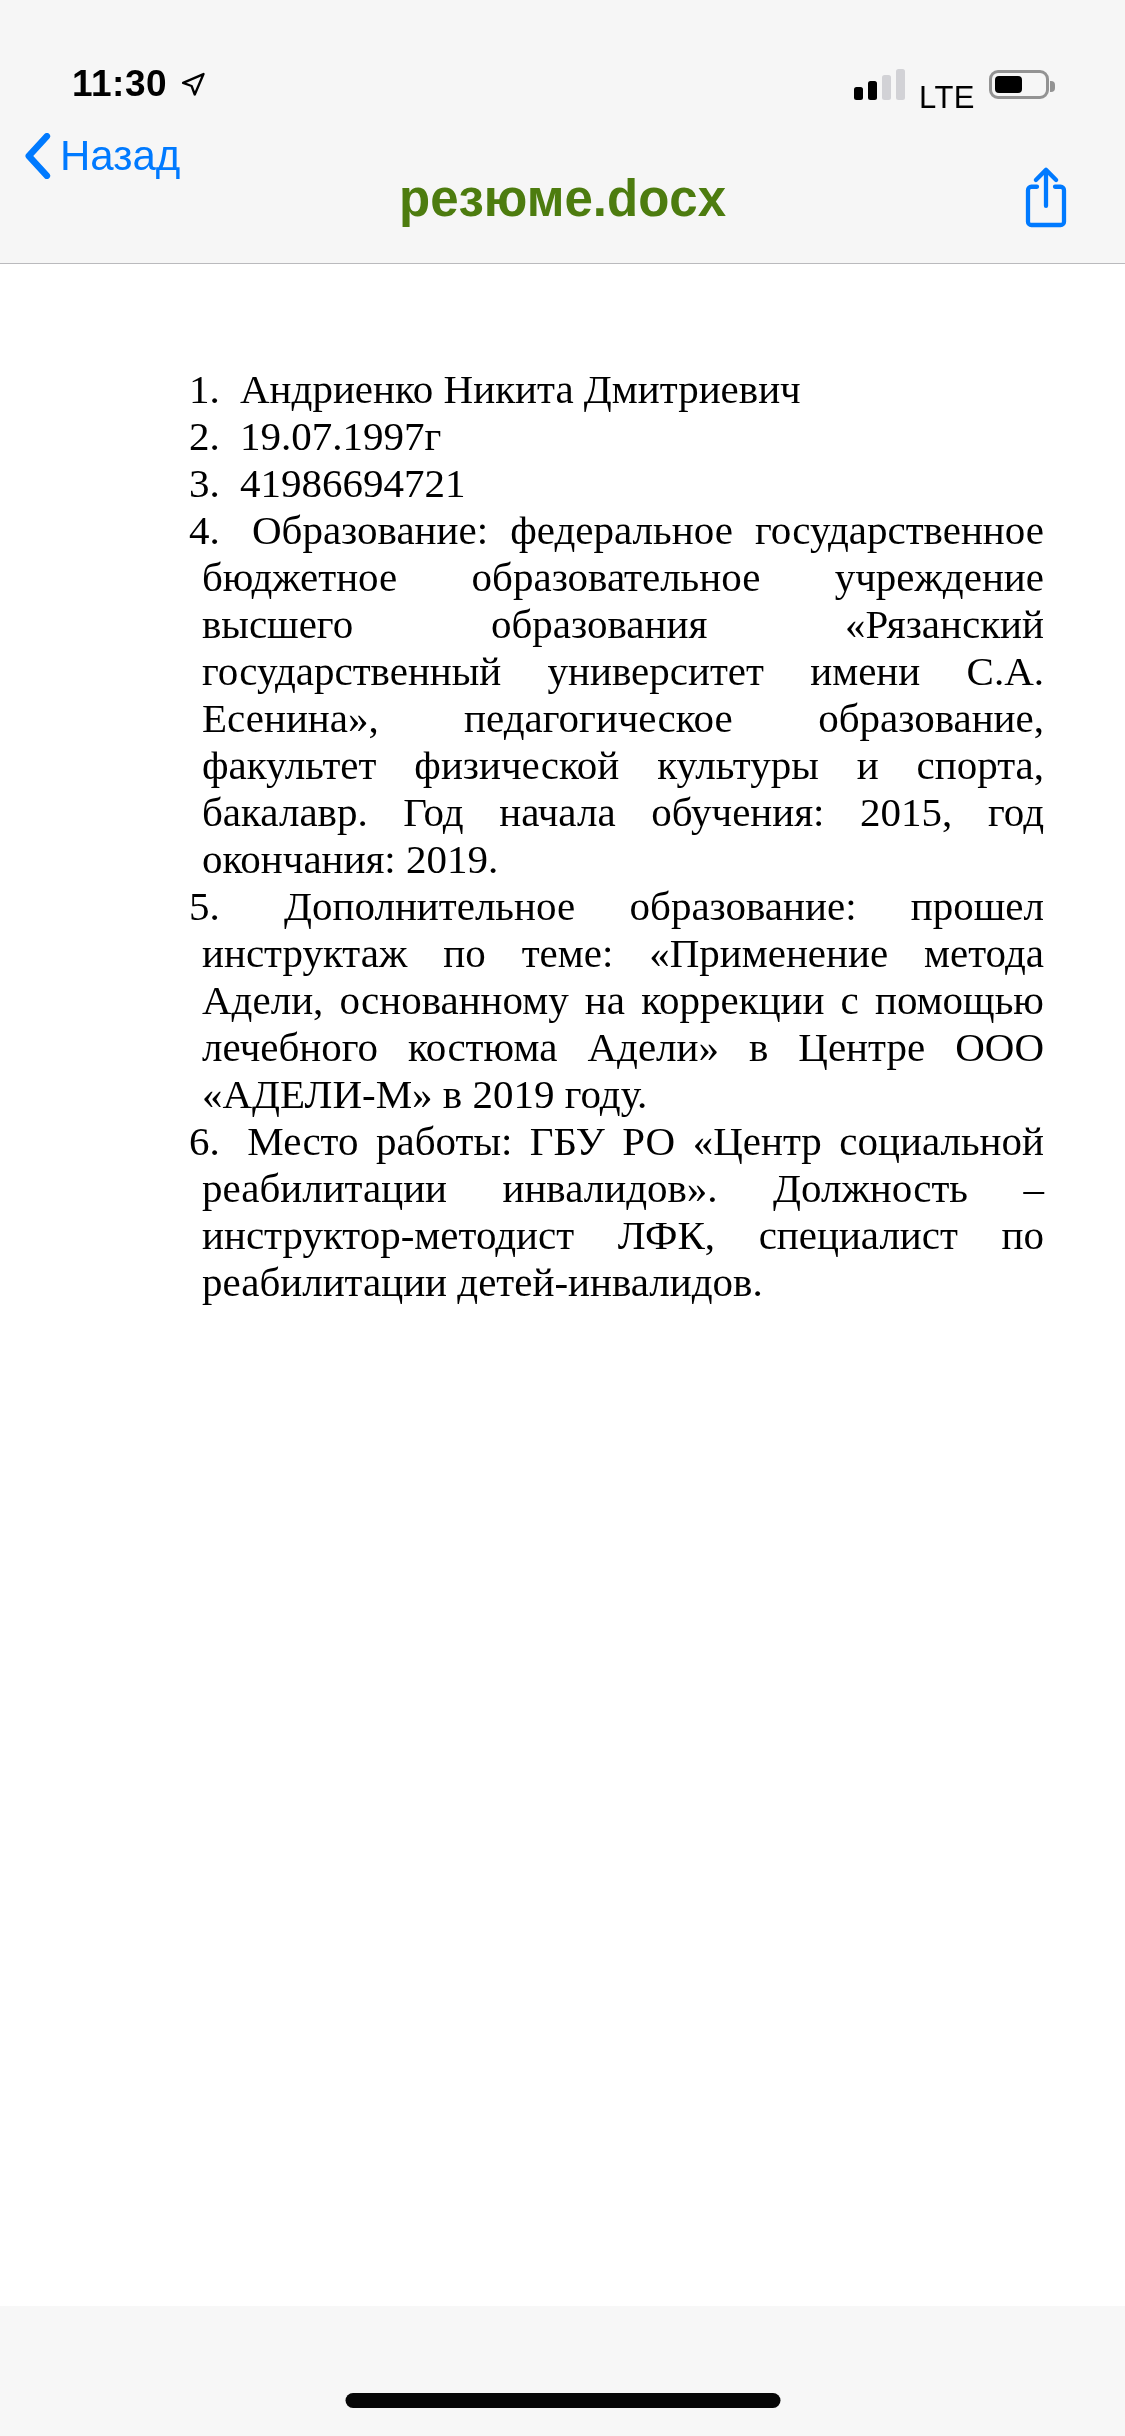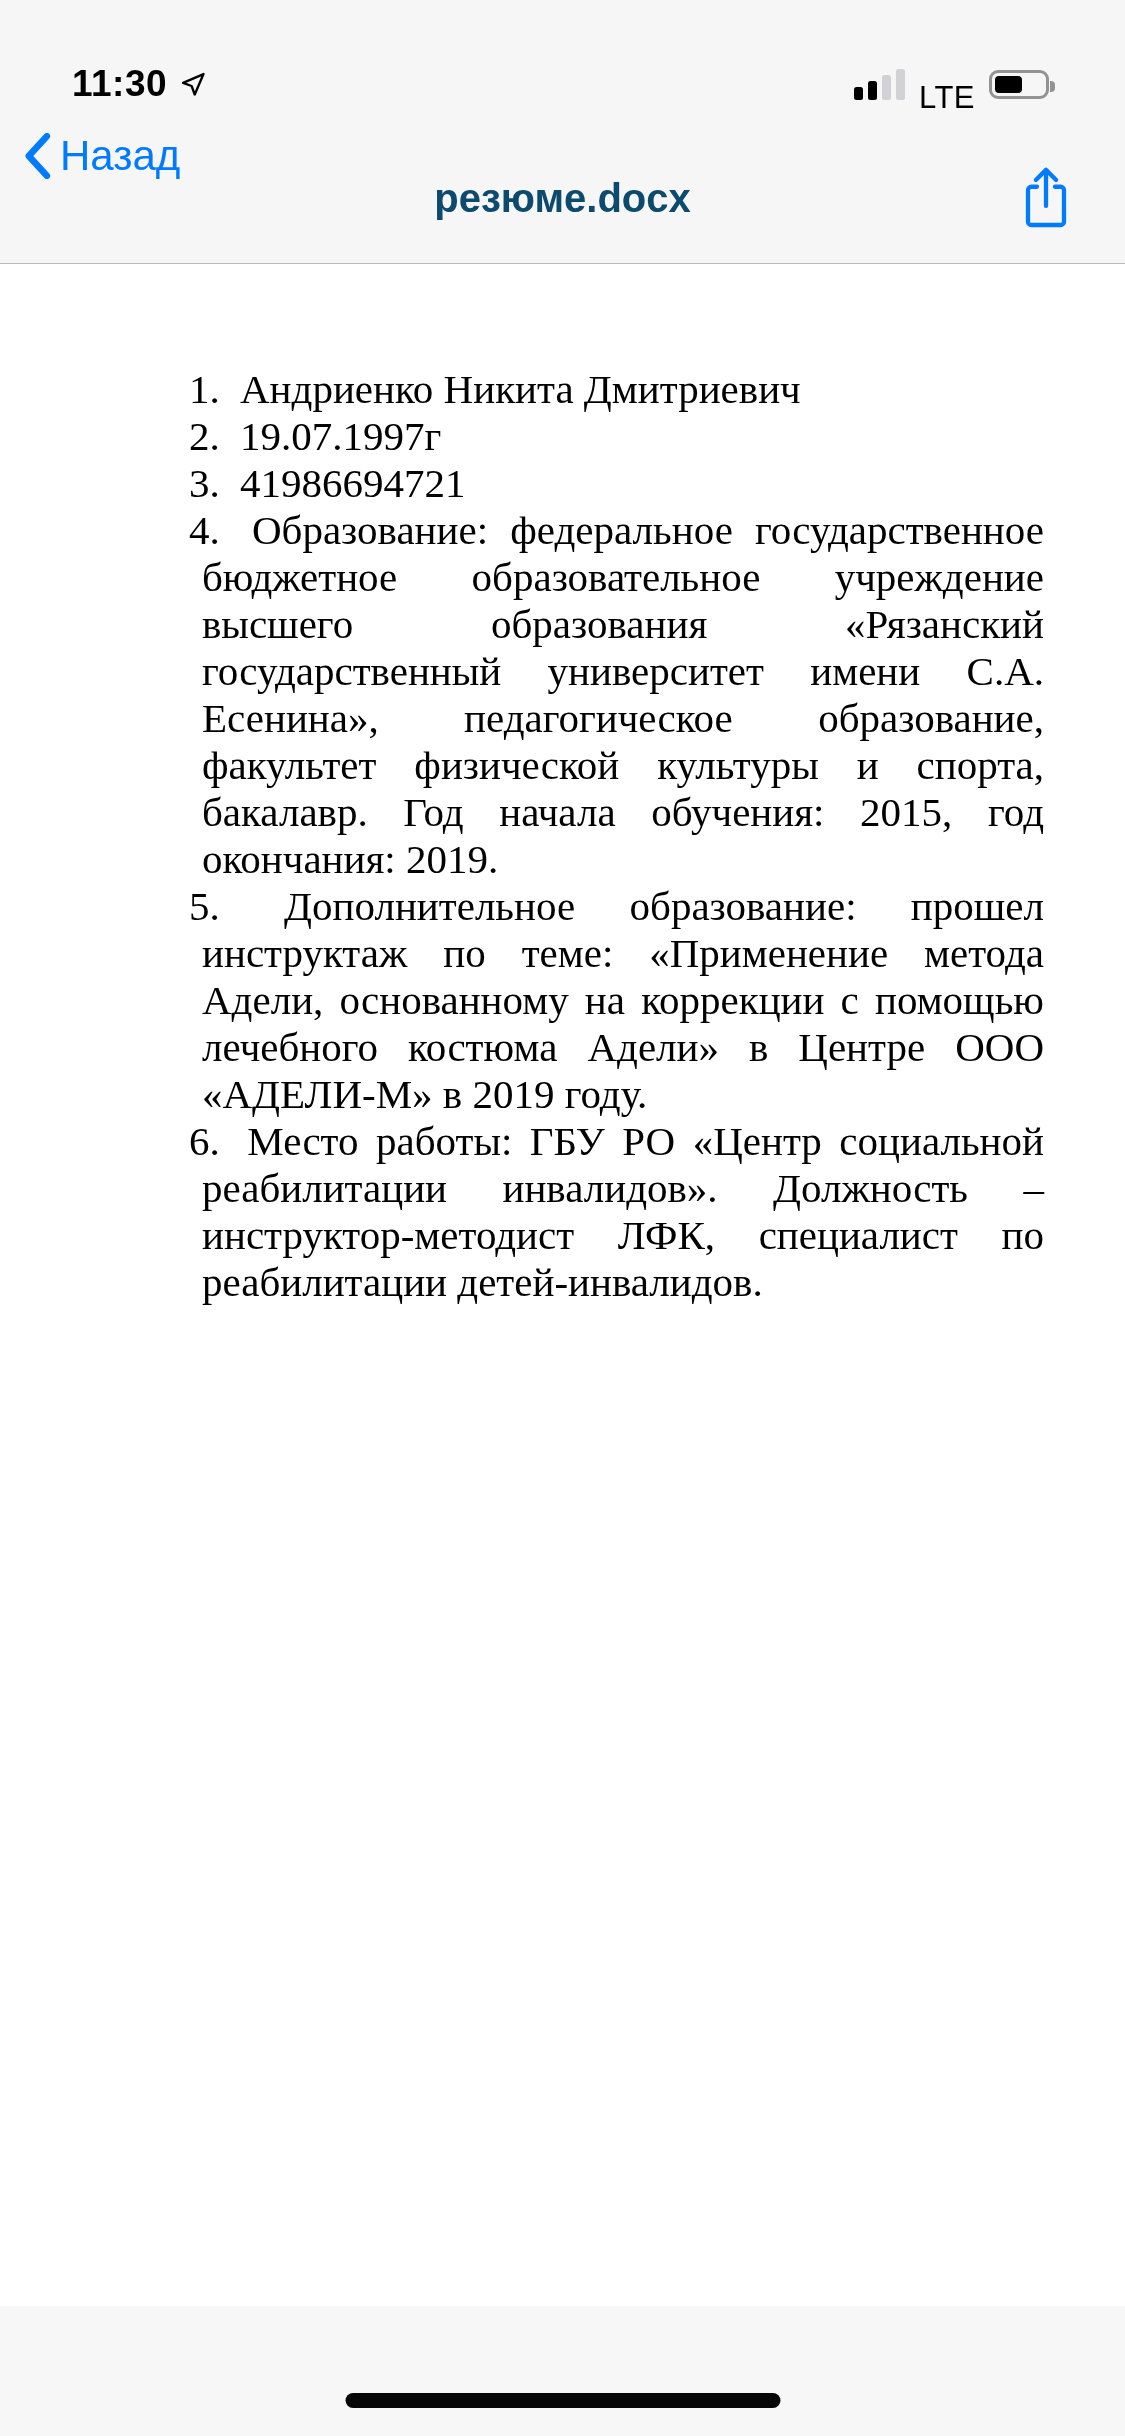--- a/index.html
+++ b/index.html
@@ -67,21 +67,21 @@
     color: #007aff;
     font-size: 42px;
     cursor: pointer;
     background: none; border: none;
     font-family: "Liberation Sans", sans-serif;
   }
   .back-button svg { display: block; }
   .nav-title {
     position: absolute; left: 50%; top: 50%;
     transform: translate(-50%, -50%);
-    font-size: 40px; font-weight: 700; color: #0c4a6e;
+    font-size: 51px; font-weight: 700; color: #4d7c0f;
     white-space: nowrap;
   }
   .share-button {
     position: absolute; right: 52px; top: 50%;
     transform: translateY(-50%);
     background: none; border: none; cursor: pointer;
     padding: 0;
   }
   .share-button svg { display: block; }
 

